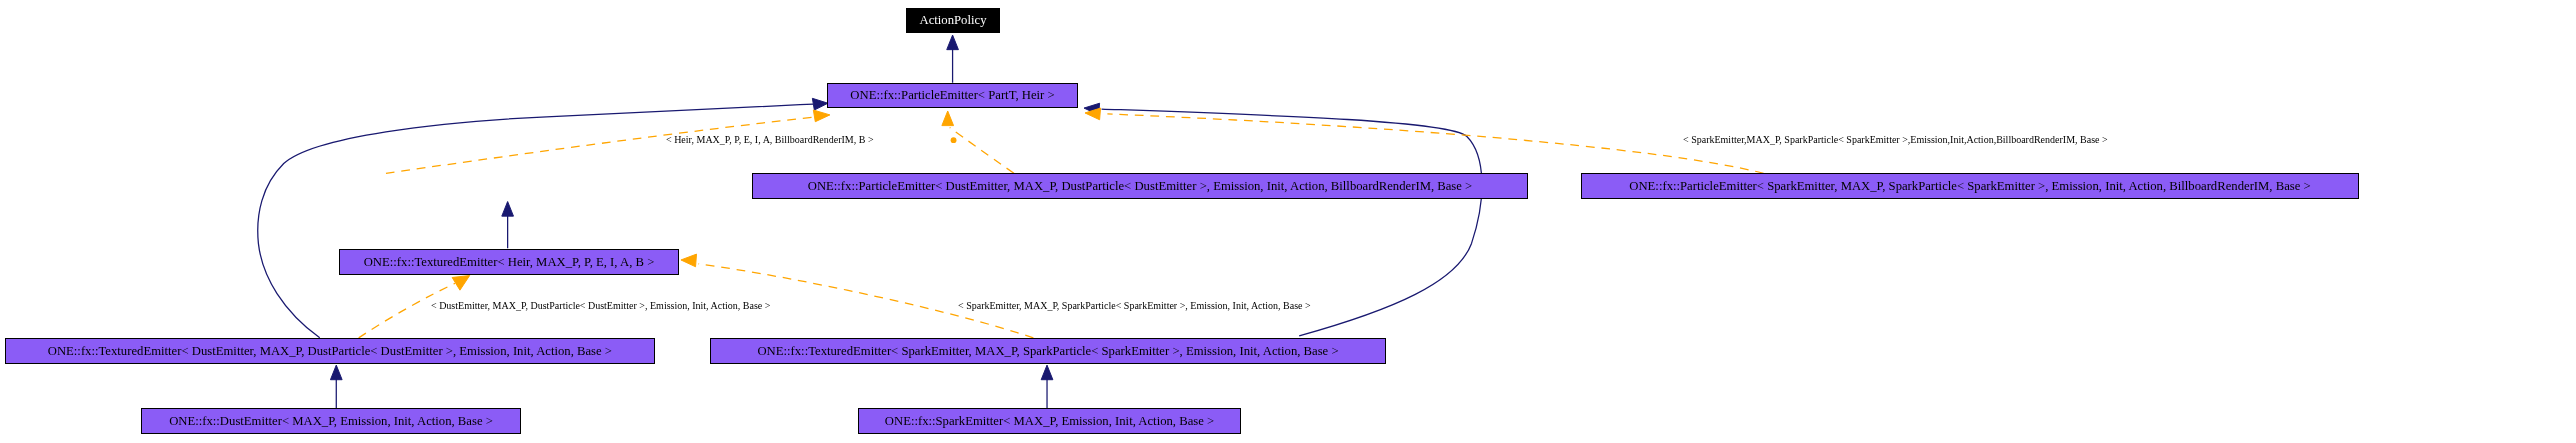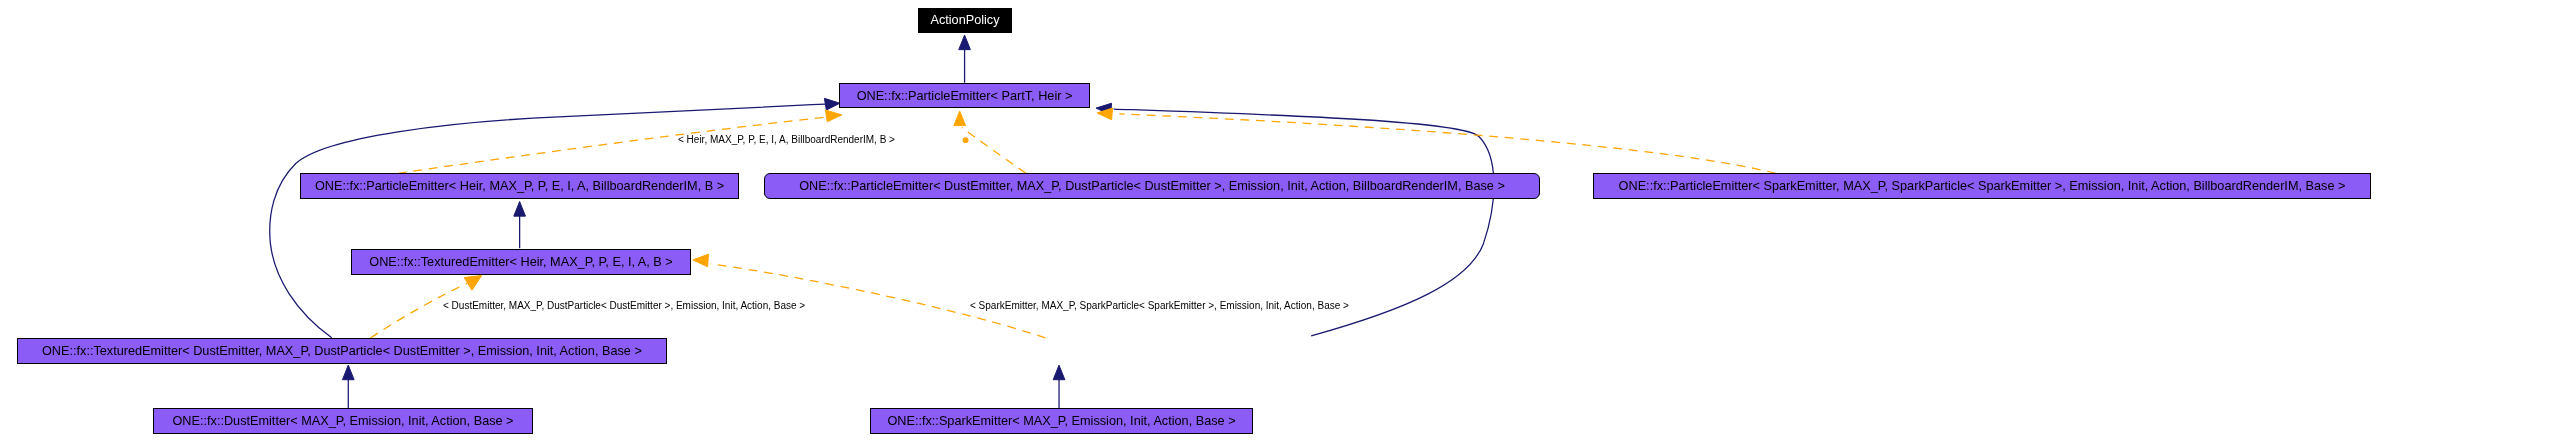--- a/index.html
+++ b/index.html
@@ -1,22 +1,21 @@
 <!DOCTYPE html>
 <html><head>
 <meta charset="utf-8">
 <style>
   html,body{margin:0;padding:0;background:#ffffff;}
   #diagram{
     position:relative;
     width:2485px;height:443px;
     background:#ffffff;
-    font-family:Liberation Sans, sans-serif;
+    font-family:Liberation Serif, serif;
     overflow:hidden;
-    margin-left:12px;
   }
   .node{
     position:absolute;
     box-sizing:border-box;
     border:1px solid #000000;
     background:#8b5cf6;
     color:#000000;
     font-size:12.7px;
     display:flex;align-items:center;justify-content:center;
     white-space:nowrap;
@@ -37,21 +36,21 @@
   .edge-solid path{fill:none;stroke:#191970;stroke-width:1.3;}
   .edge-solid polygon{fill:#191970;stroke:#191970;}
   .edge-dashed path{fill:none;stroke:#ffa500;stroke-width:1.3;stroke-dasharray:9,7;}
   .edge-dashed polygon{fill:#ffa500;stroke:#ffa500;}
   .edge-dashed circle{fill:#ffa500;}
 
   
   #n-actionpolicy      {left:906px;  top:7.8px;   width:94px;  height:25px;}
   #n-pe-generic        {left:827px;  top:83px;  width:251px; height:25px;}
   #n-pe-heir           {left:288px;  top:173px; width:439px; height:26px;}
-  #n-pe-dust           {left:752px;  top:173px; width:776px; height:26px;border-radius:6px;}
+  #n-pe-dust           {left:752px;  top:173px; width:776px; height:26px;}
   #n-pe-spark          {left:1581px; top:173px; width:778px; height:26px;}
   #n-te-generic        {left:339px;  top:249px; width:340px; height:26px;}
   #n-te-dust           {left:4.9px;    top:338px; width:650px; height:26px;}
   #n-te-spark          {left:710px;  top:338px; width:676px; height:26px;}
   #n-dustemitter       {left:141px;  top:408px; width:380px; height:26px;}
   #n-sparkemitter      {left:858px;  top:408px; width:383px; height:26px;}
 
   
   #l-heir-full   {left:666px;  top:134px;}
   #l-dust-full   {left:960px;  top:134px;}
@@ -111,37 +110,38 @@
     <g class="edge-dashed">
       <path d="M1060,347 C980,320 820,285 716,271"></path>
       <polygon points="698,267 714,261 713,274"></polygon>
     </g>
   </svg>
 
   <div class="node focus" id="n-actionpolicy">ActionPolicy</div>
 
   <div class="node" id="n-pe-generic">ONE::fx::ParticleEmitter&lt; PartT, Heir &gt;</div>
 
-  <div class="node" id="n-pe-heir">ONE::fx::ParticleEmitter&lt; Heir, MAX_P, P, E, I, A, BillboardRenderIM, B &gt;</div>
 
   <div class="node" id="n-pe-dust">ONE::fx::ParticleEmitter&lt; DustEmitter, MAX_P, DustParticle&lt; DustEmitter &gt;, Emission, Init, Action, BillboardRenderIM, Base &gt;</div>
 
   <div class="node" id="n-pe-spark">ONE::fx::ParticleEmitter&lt; SparkEmitter, MAX_P, SparkParticle&lt; SparkEmitter &gt;, Emission, Init, Action, BillboardRenderIM, Base &gt;</div>
 
   <div class="node" id="n-te-generic">ONE::fx::TexturedEmitter&lt; Heir, MAX_P, P, E, I, A, B &gt;</div>
 
   <div class="node" id="n-te-dust">ONE::fx::TexturedEmitter&lt; DustEmitter, MAX_P, DustParticle&lt; DustEmitter &gt;, Emission, Init, Action, Base &gt;</div>
 
+  <div class="node" id="n-te-spark">ONE::fx::TexturedEmitter&lt; SparkEmitter, MAX_P, SparkParticle&lt; SparkEmitter &gt;, Emission, Init, Action, Base &gt;</div>
 
   <div class="node" id="n-dustemitter">ONE::fx::DustEmitter&lt; MAX_P, Emission, Init, Action, Base &gt;</div>
 
   <div class="node" id="n-sparkemitter">ONE::fx::SparkEmitter&lt; MAX_P, Emission, Init, Action, Base &gt;</div>
 
   <div class="edge-label" id="l-heir-full">&lt; Heir, MAX_P, P, E, I, A, BillboardRenderIM, B &gt;</div>
 
 
+  <div class="edge-label" id="l-spark-full">&lt; SparkEmitter,MAX_P, SparkParticle&lt; SparkEmitter &gt;,Emission,Init,Action,BillboardRenderIM, Base &gt;</div>
 
   <div class="edge-label" id="l-spark-short">&lt; SparkEmitter, MAX_P, SparkParticle&lt; SparkEmitter &gt;, Emission, Init, Action, Base &gt;</div>
 
   <div class="edge-label" id="l-dust-short">&lt; DustEmitter, MAX_P, DustParticle&lt; DustEmitter &gt;, Emission, Init, Action, Base &gt;</div>
 
 </div>
 
 
 </body></html>

